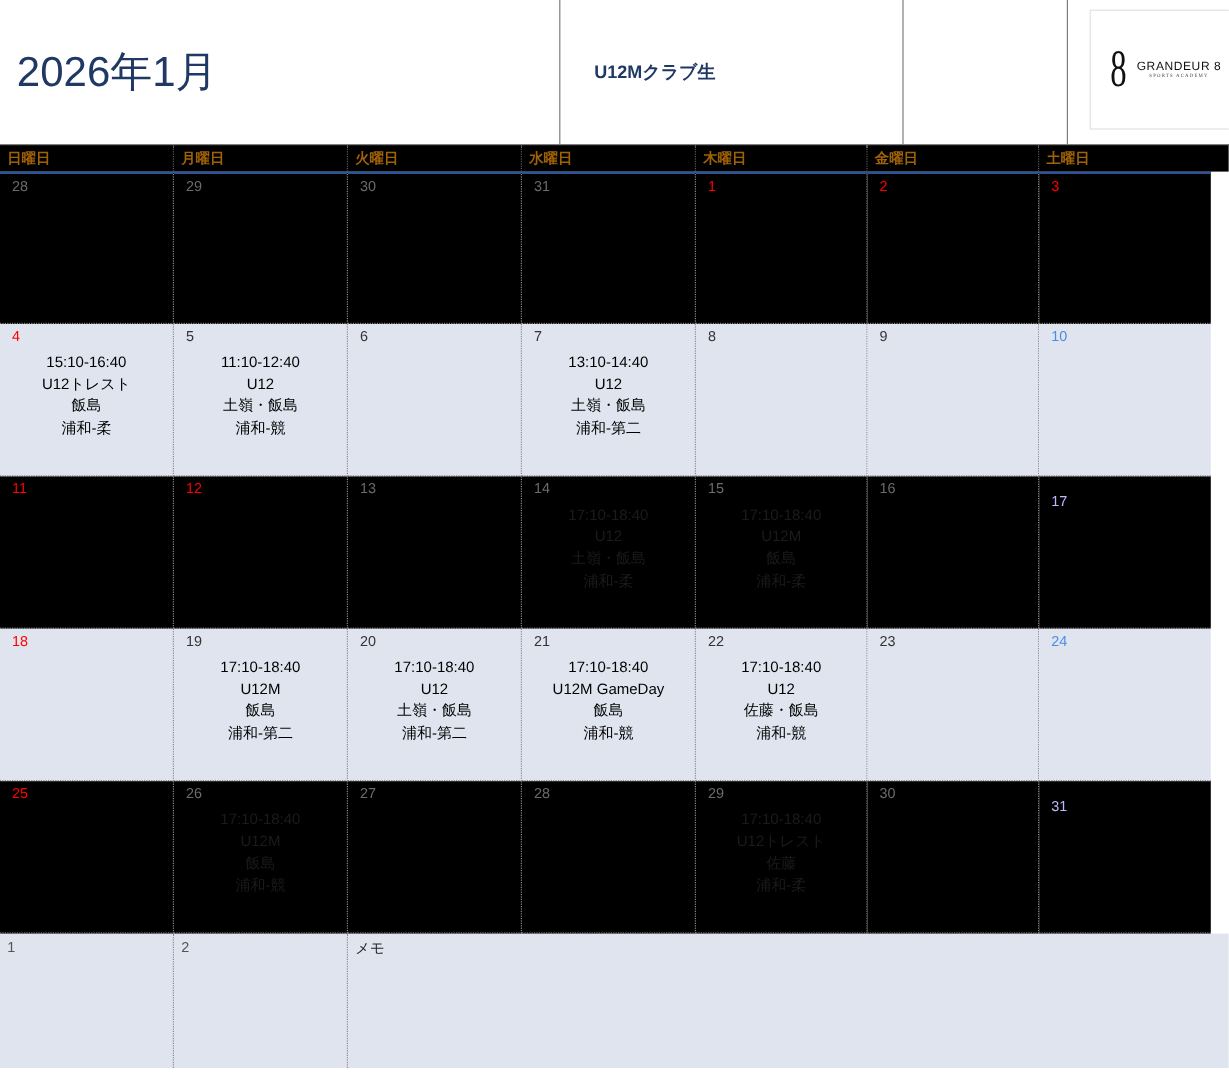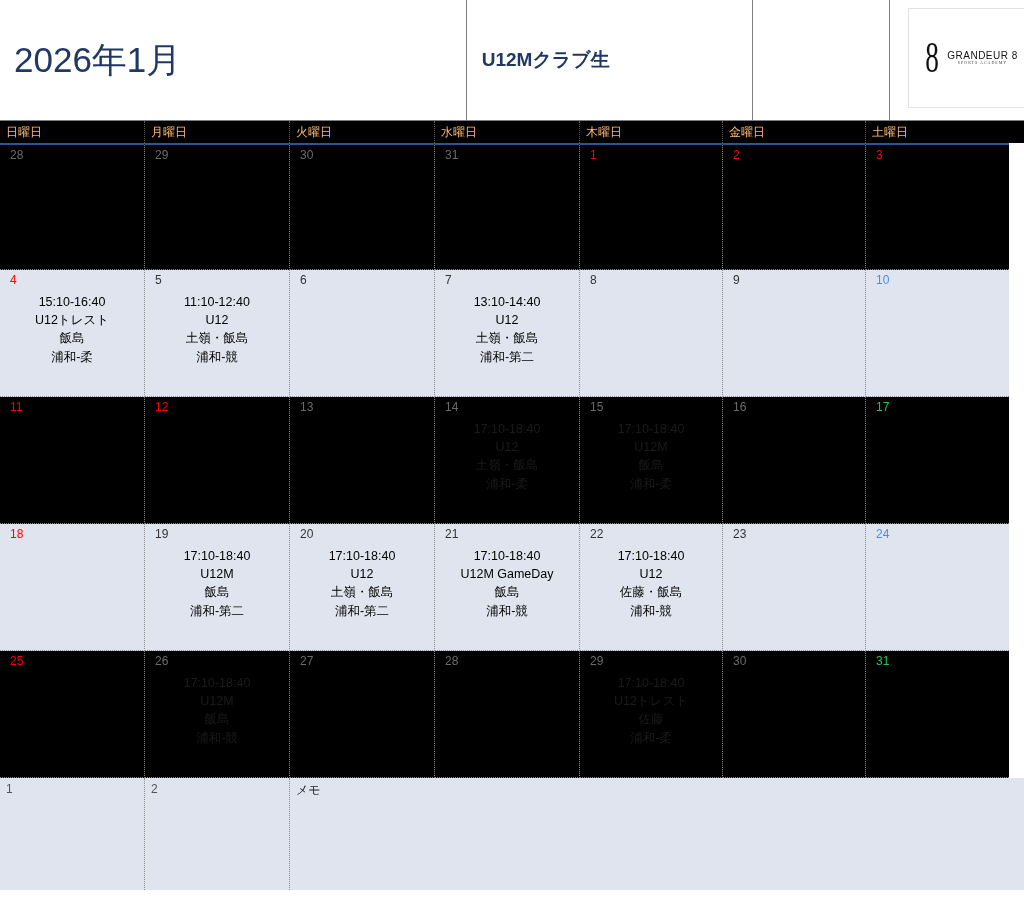--- a/index.html
+++ b/index.html
@@ -41,21 +41,21 @@
   .hdr-title span {
     font-size: 35px;
     color: #1f3864;
     letter-spacing: 0px;
   }
   .hdr-sub {
     width: 167px;
     display: flex;
     align-items: center;
     justify-content: center;
-    font-size: 19px;
+    font-size: 15px;
     font-weight: bold;
     color: #1f3864;
   }
   .hdr-blank1 { width: 137px; border-right: 1px solid #7e7e7e; }
   .hdr-blank2 { width: 145px; border-right: 1px solid #7e7e7e; }
   .hdr-logo {
     width: 143px;
     position: relative;
   }
   .logo-box {
@@ -106,25 +106,25 @@
   .weekdays {
     display: grid;
     grid-template-columns: 145px 145px 145px 145px 143px 143px 143px;
     height: 22px;
     background: #000000;
     border-top: 1px solid #7e7e7e;
   }
   .wd {
     box-sizing: border-box;
     font-size: 12px;
-    font-weight: normal;
+    font-weight: bold;
     padding-left: 6px;
     display: flex;
     align-items: center;
-    color: #fdba74;
+    color: #a16207;
     border-right: 1px dotted #5a5a5a;
   }
   .wd:last-child { border-right: none; }
 
   
   .grid {
     display: grid;
     grid-template-columns: 145px 145px 145px 145px 143px 143px 143px;
     grid-auto-rows: 127px;
   }
@@ -143,21 +143,21 @@
   }
   .cell.light { background: #dfe4ef; }
 
   .daynum {
     font-size: 12px;
     padding: 4px 0 0 10px;
     line-height: 1.1;
   }
   .cell.dark .daynum { color: #cfcfcf; }
   .cell.dark.sun .daynum { color: #ff0000; }
-  .cell.dark.sat .daynum { color: #22c55e; }
+  .cell.dark.sat .daynum { color: #c4b5fd; margin-top: 11px; }
   .cell.light .daynum { color: #333; }
   .cell.light.sun .daynum { color: #ff0000; }
   .cell.light.sat .daynum { color: #4a8ee0; }
   .cell.muted .daynum { color: #6b6b6b; }
 
   .ev {
     margin-top: 6px;
     text-align: center;
     font-size: 12.5px;
     line-height: 1.45;

